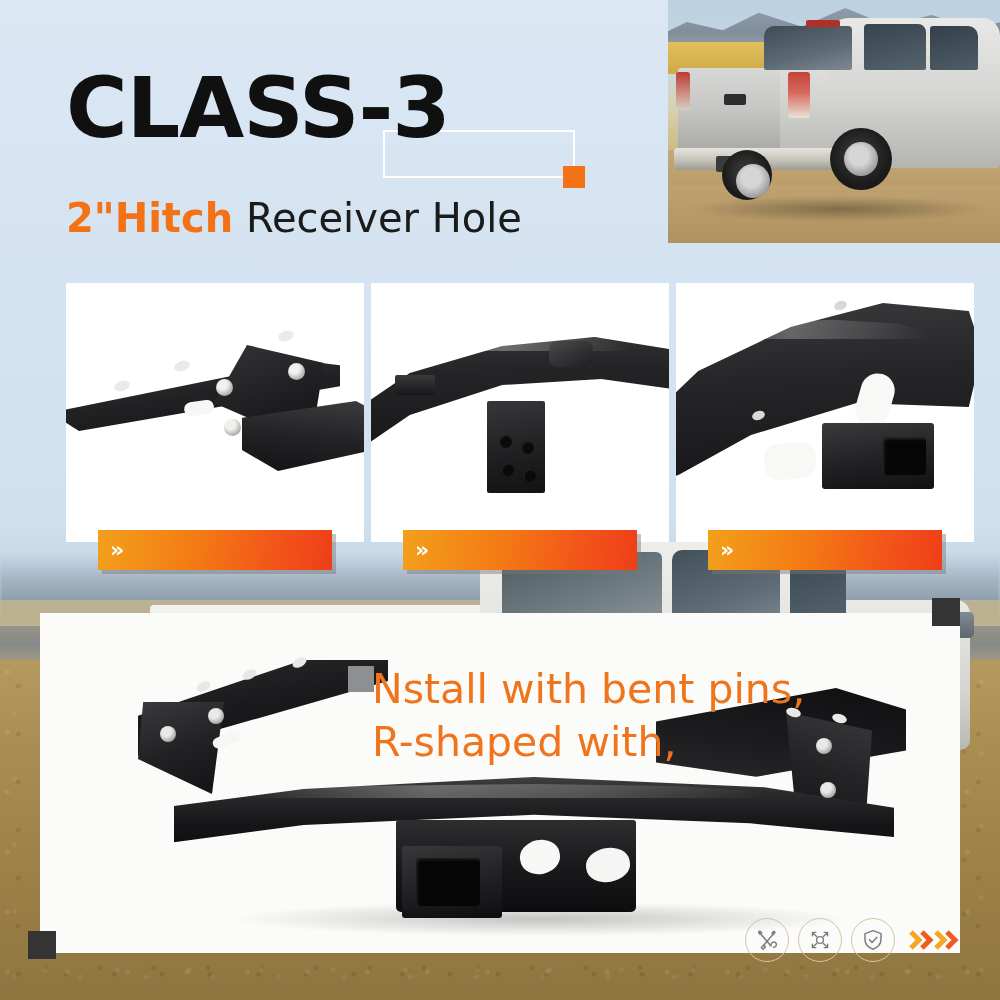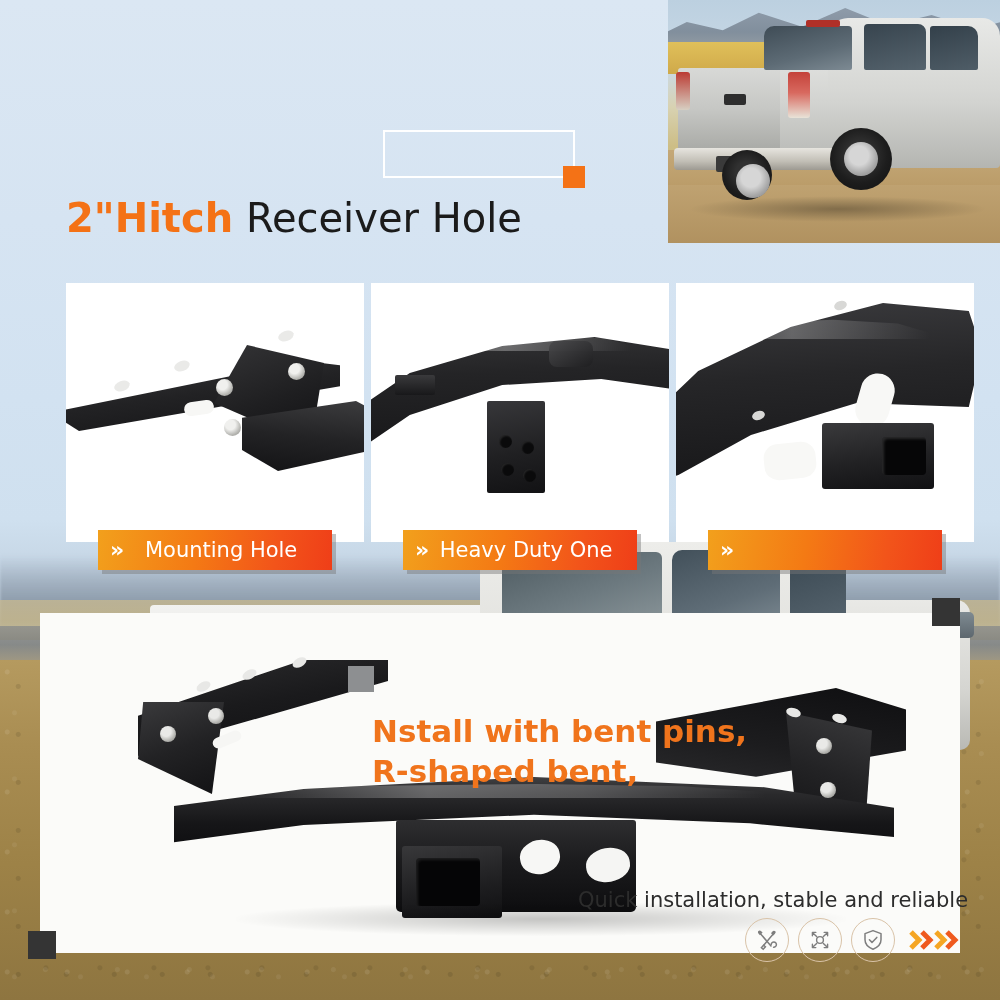--- a/index.html
+++ b/index.html
@@ -258,22 +258,22 @@
     background:#fbfbf9;
   }
   .mp-corner {
     position:absolute; width:28px; height:28px; background:#343434;
   }
   .mp-corner.tr { left:932px; top:598px; }
   .mp-corner.bl { left:28px; top:931px; }
 
   .mp-title {
     position:absolute; left:372px; top:663px;
-    font-size:31px; font-weight:bold; color:#f0741c; line-height:1.30;
-    font-family:"DejaVu Sans", sans-serif; white-space:nowrap;margin-top:48px;
+    font-size:41px; font-weight:normal; color:#f0741c; line-height:1.30;
+    font-family:"DejaVu Sans", sans-serif; white-space:nowrap;
   }
   .mp-titlesq {
     position:absolute; left:348px; top:666px; width:26px; height:26px;
     background:#8d8f91;
   }
   .mp-sub {
     position:absolute; left:578px; top:888px;
     font-size:21px; color:#2c2c2c; white-space:nowrap;
     font-family:"DejaVu Sans", sans-serif;
   }
@@ -498,20 +498,21 @@
     <div class="bgt-wheel w1">
         <div class="bgt-hub"></div>
       </div>
     <div class="bgt-wheel w2">
         <div class="bgt-hub"></div>
       </div>
     <div class="bgt-shadow"></div>
   </div>
 
   <div class="hl-frame"></div>
+  <div class="headline">CLASS-3</div>
   <div class="hl-square"></div>
 
   <div class="subhead">
     <span class="accent">2"Hitch</span><span class="plain"> Receiver Hole</span>
   </div>
 
   <div class="hero-photo">
     <div class="hp-sky"></div>
     <div class="hp-mtn"></div>
     <div class="hp-yellow"></div>
@@ -572,25 +573,23 @@
     <div class="p3-slot1"></div>
     <div class="p3-slot2"></div>
     <div class="p3-recv"></div>
     <div class="p3-hole"></div>
     <div class="p3-dot a"></div>
     <div class="p3-dot b"></div>
   </div>
 
   <div class="banner b1">
     <span class="chev">»</span>
-    <span class="btext">Mounting Hole</span>
   </div>
   <div class="banner b2">
     <span class="chev">»</span>
-    <span class="btext">Heavy Duty One</span>
   </div>
   <div class="banner b3">
     <span class="chev">»</span>
   </div>
 
   <div class="main-panel"></div>
   <div class="mp-corner tr"></div>
   <div class="mp-corner bl"></div>
 
   <div class="hitch">
@@ -614,24 +613,23 @@
     <div class="h-bolt b1"></div>
     <div class="h-bolt b2"></div>
     <div class="h-bolt b3"></div>
     <div class="h-bolt b4"></div>
     <div class="h-shadow"></div>
   </div>
 
   <div class="mp-titlesq"></div>
   <div class="mp-title">
     <div>Nstall with bent pins,</div>
-    <div>R-shaped bent,</div>
-  </div>
-
-  <div class="mp-sub">Quick installation, stable and reliable</div>
+    <div>R-shaped with,</div>
+  </div>
+
 
   <div class="icon-row">
     <div class="ic">
       <svg width="26" height="26" viewBox="0 0 26 26">
         <g stroke="#7e7e7e" stroke-width="1.5" fill="none" stroke-linecap="round">
           <path d="M5 5 L17 19"></path>
           <path d="M4.2 4.2 a2.2 2.2 0 0 1 3 0 l1.4 1.4 -2.6 2.6 -1.4 -1.4 a2.2 2.2 0 0 1 -0.4 -2.6z" fill="#7e7e7e" stroke="none"></path>
           <path d="M17.2 17.6 a2.6 2.6 0 1 1 2.4 2.6"></path>
           <path d="M20.5 5.6 L9.5 18.5"></path>
           <path d="M21.6 4.6 a2.4 2.4 0 0 0 -3.4 0.2 l-1.2 1.4 2.4 2.2 1.3 -1.4 a2.4 2.4 0 0 0 0.9 -2.4z" fill="#7e7e7e" stroke="none"></path>

